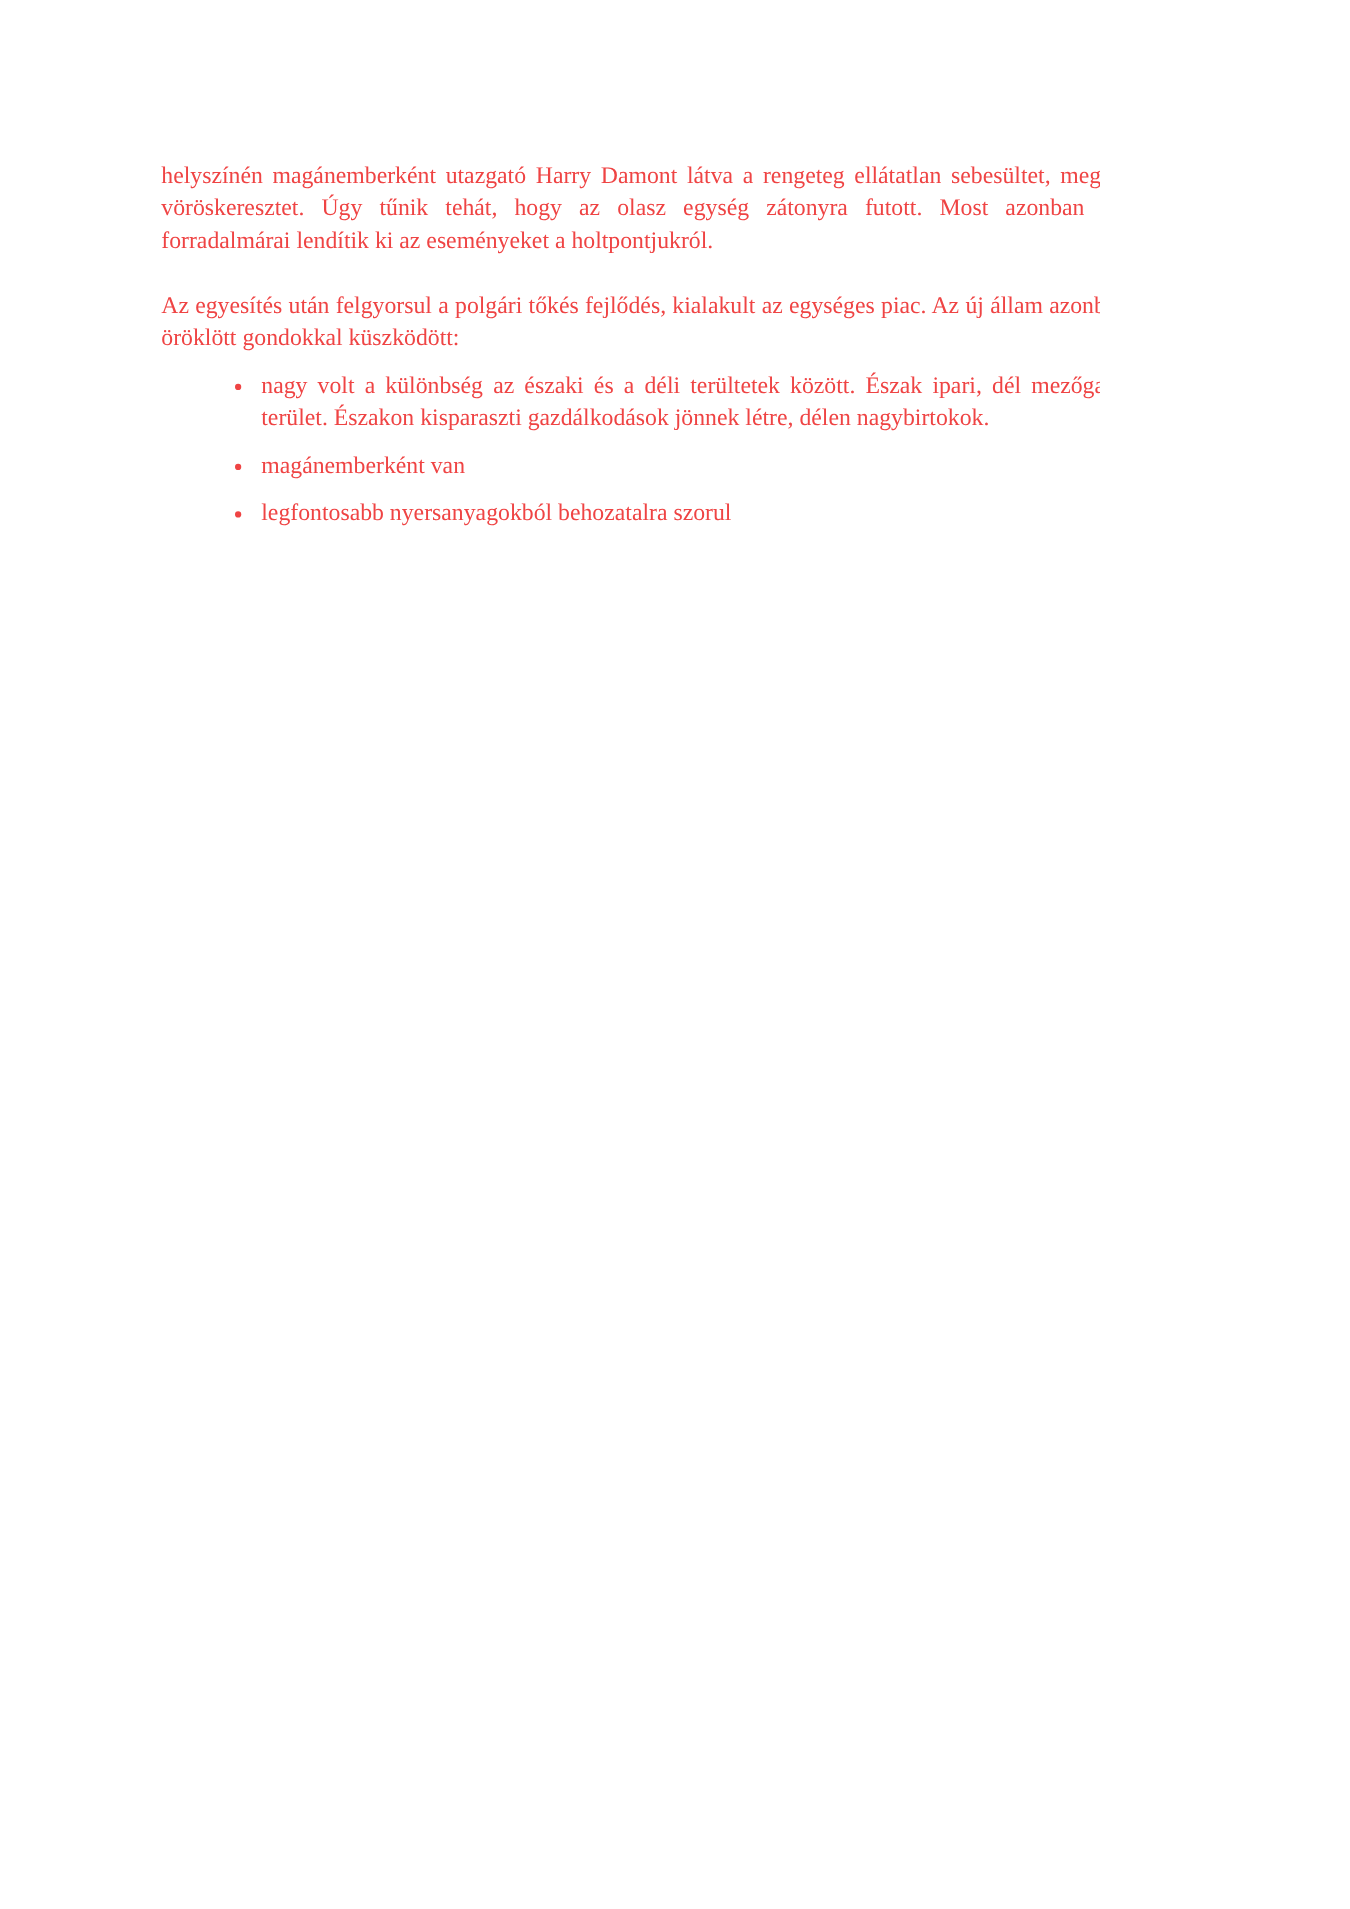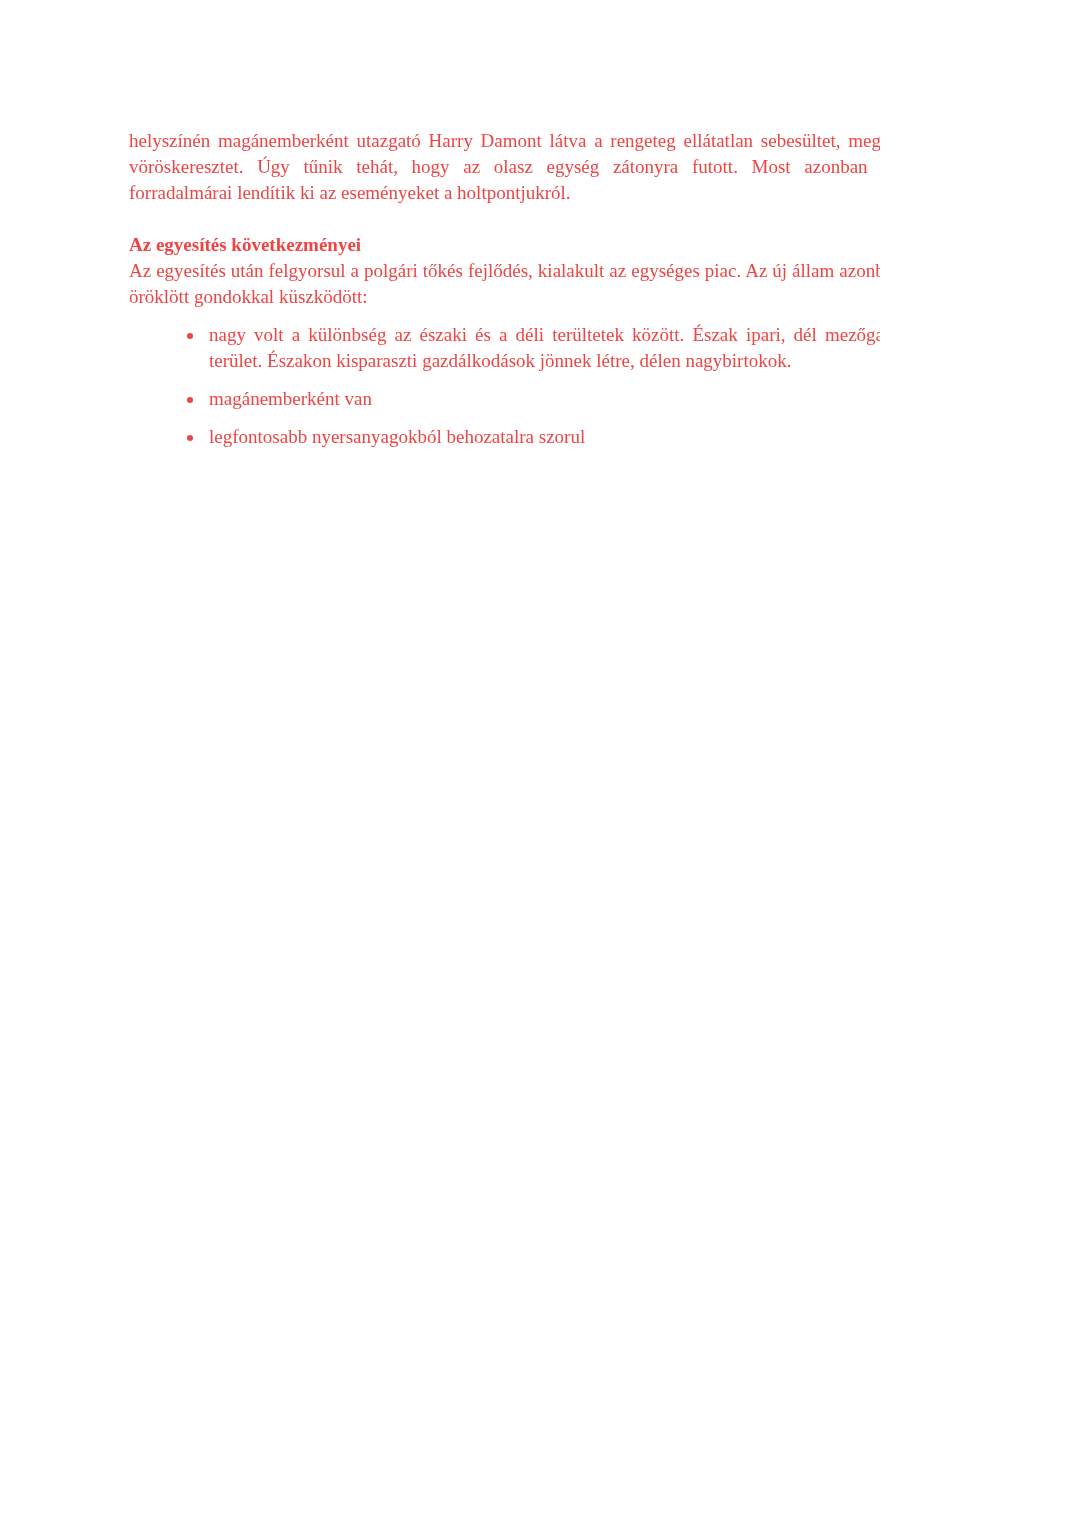--- a/index.html
+++ b/index.html
@@ -53,21 +53,20 @@
 </style>
 </head>
 <body>
 
 <div class="page">
   <div class="content">
 
     <p class="para">helyszínén magánemberként utazgató Harry Damont látva a rengeteg ellátatlan sebesültet, megalapítja a vöröskeresztet. Úgy tűnik tehát, hogy az olasz egység zátonyra futott. Most azonban Garibaldi forradalmárai lendítik ki az eseményeket a holtpontjukról.</p>
 
 
-    <h3 class="section-heading">Az egyesítés következményei</h3>
 
     <p class="para-tight">Az egyesítés után felgyorsul a polgári tőkés fejlődés, kialakult az egységes piac. Az új állam azonban régről öröklött gondokkal küszködött:</p>
 
     <ul class="bullets">
       <li>nagy volt a különbség az északi és a déli terültetek között. Észak ipari, dél mezőgazdasági terület. Északon kisparaszti gazdálkodások jönnek létre, délen nagybirtokok.</li>
       <li>magánemberként van</li>
       <li>legfontosabb nyersanyagokból behozatalra szorul</li>
     </ul>
 
 

